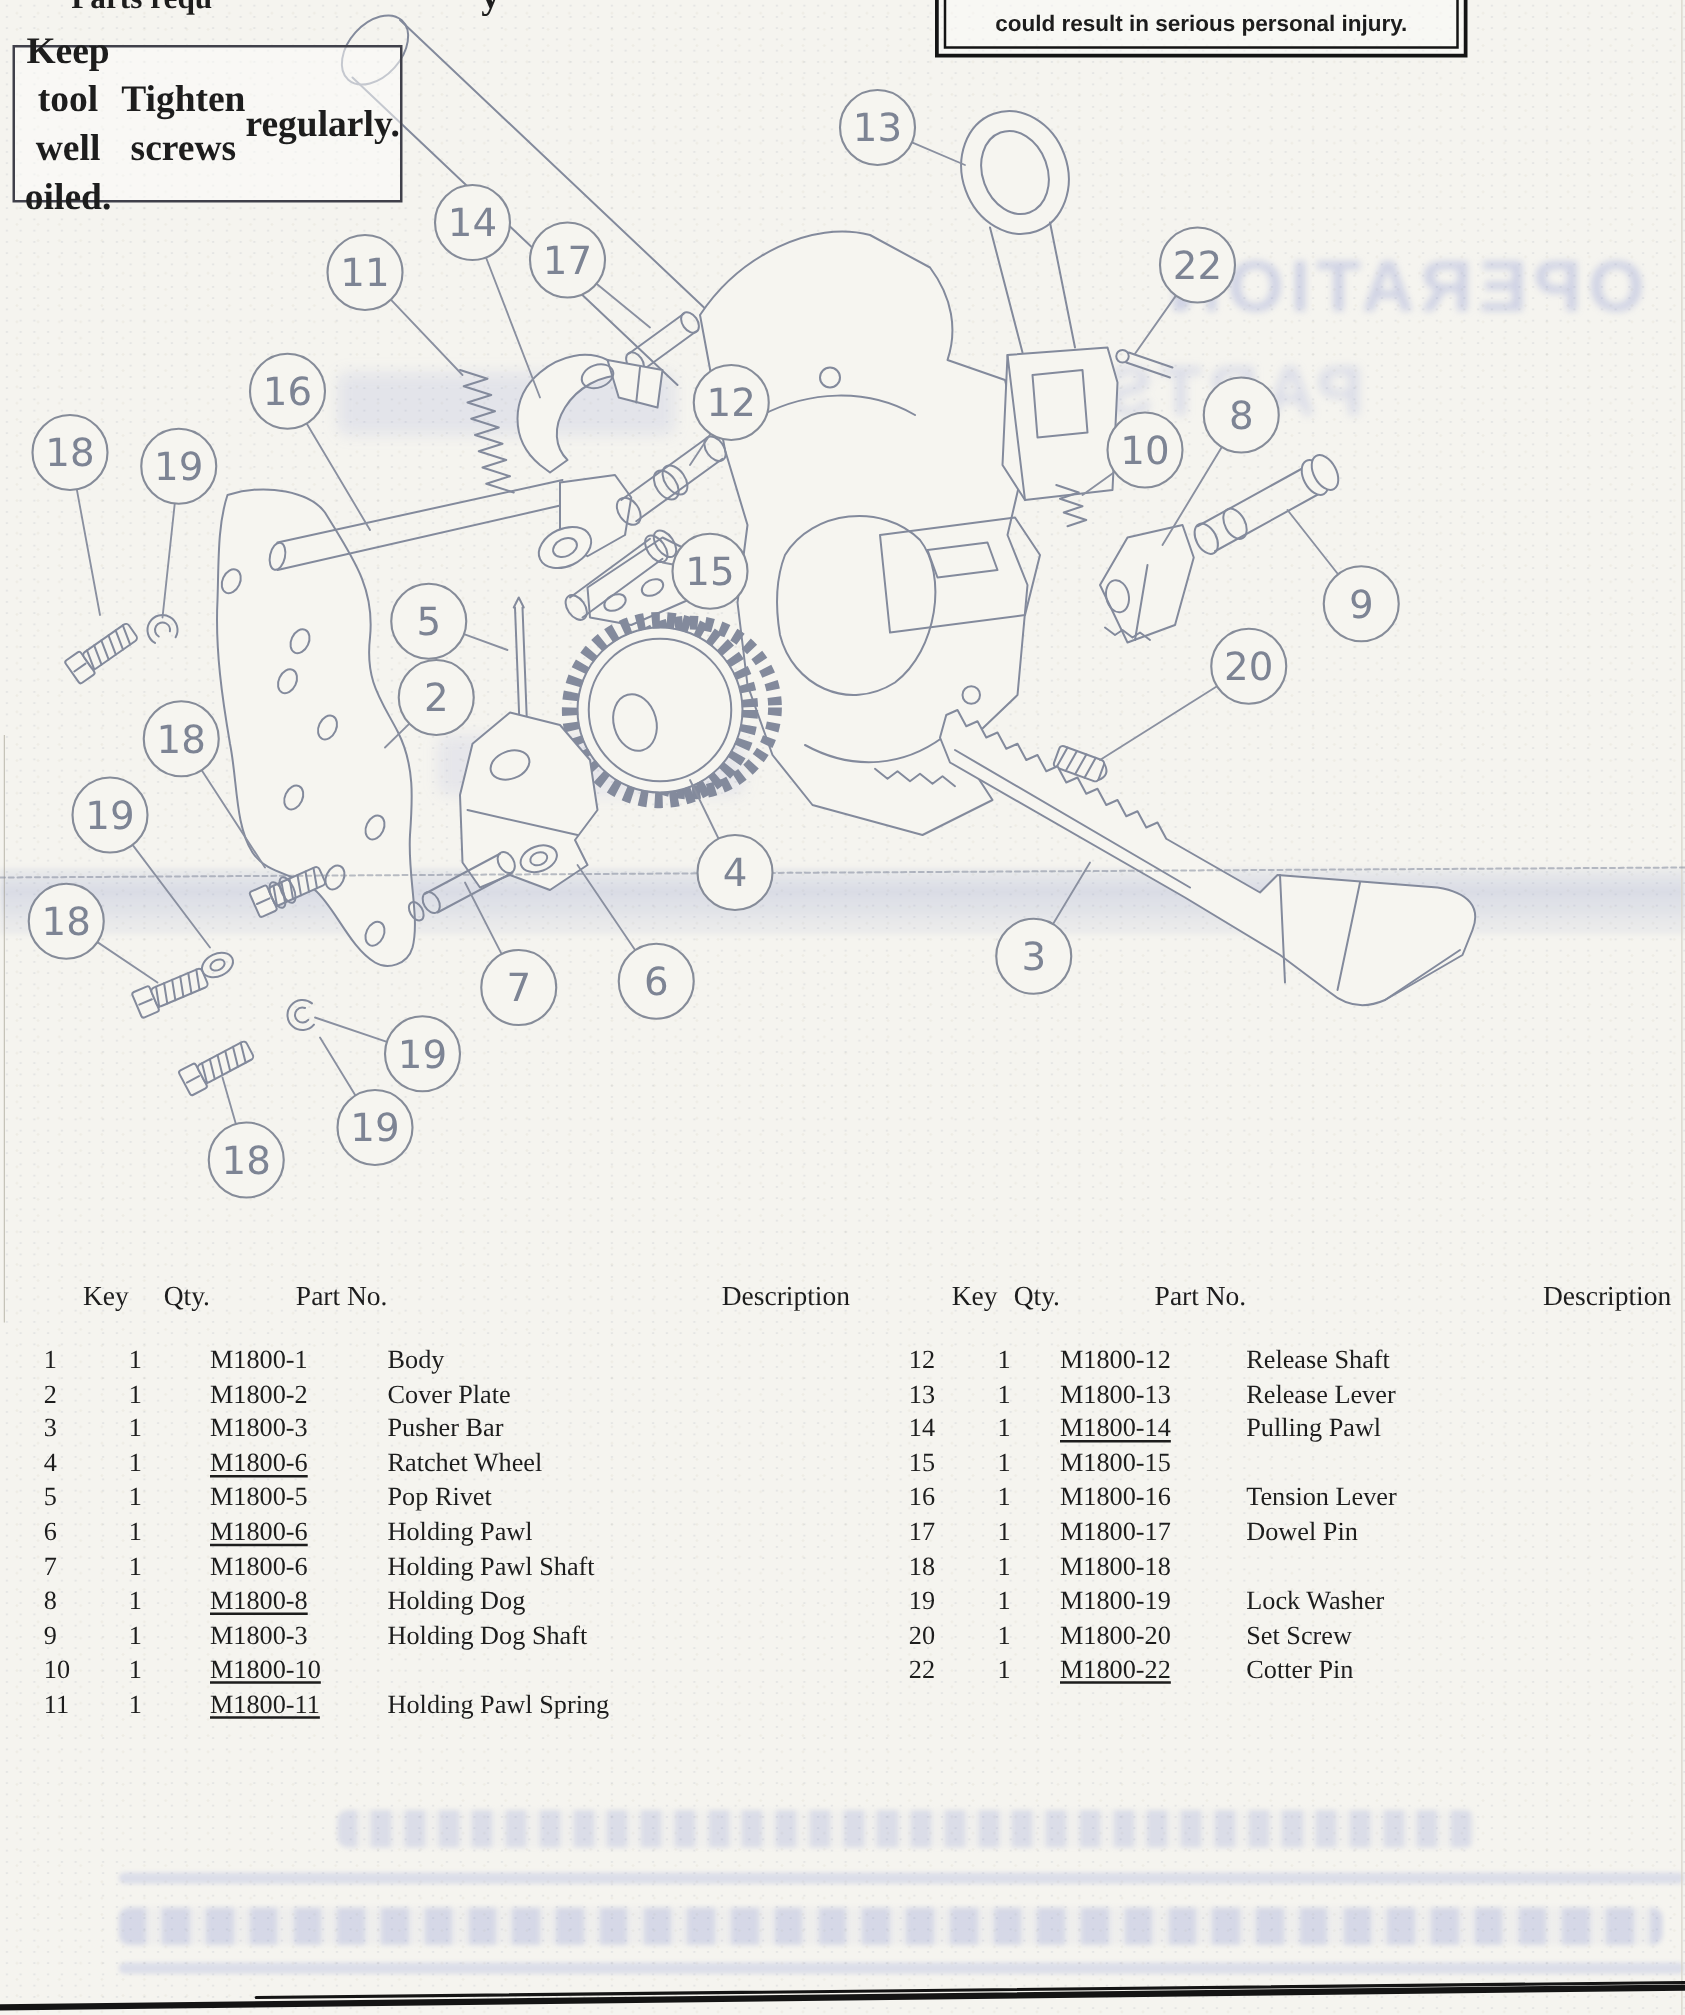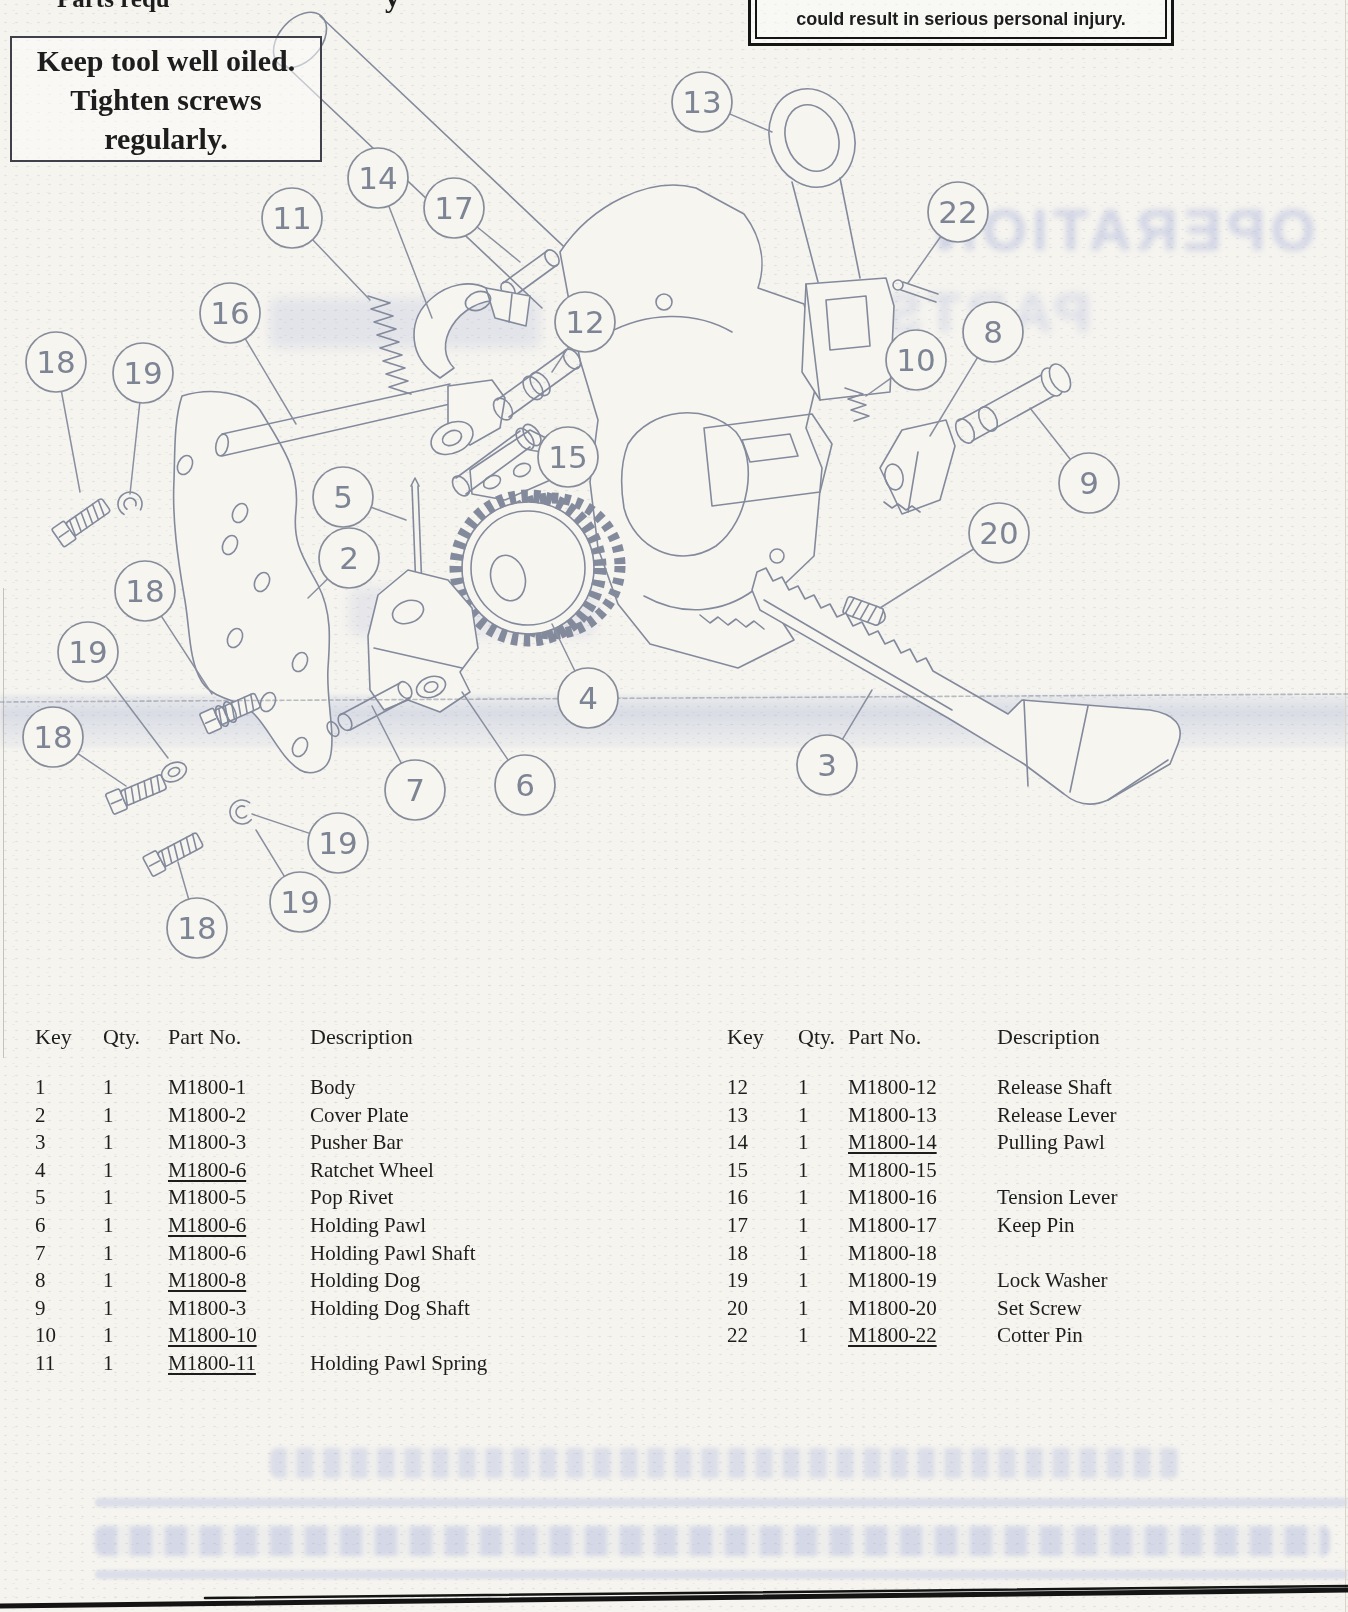--- a/index.html
+++ b/index.html
@@ -27,21 +27,21 @@
     background:linear-gradient(180deg, rgba(130,145,200,.08), rgba(130,145,200,.24) 35%, rgba(130,145,200,.06));
     filter:blur(1.5px);pointer-events:none;
   }
   .smear-a{background:repeating-linear-gradient(90deg, rgba(115,130,205,.20) 0 16px, rgba(115,130,205,.04) 16px 27px);filter:blur(2px);}
   .smear-b{background:rgba(120,135,210,.20);filter:blur(1.5px);}
   .smear-c{background:repeating-linear-gradient(90deg, rgba(115,130,205,.24) 0 22px, rgba(115,130,205,.05) 22px 35px);filter:blur(2px);}
   
   .oil-note{
     position:absolute;left:10px;top:36px;width:308px;height:122px;
     border:2px solid #40404a;background:rgba(252,252,249,.55);
-    display:flex;flex-direction:column;justify-content:center;align-items:center;
+    display:flex;flex-direction:row;justify-content:center;align-items:center;
     font-weight:bold;font-size:30px;line-height:39px;text-align:center;
   }
   .warnbox{
     position:absolute;left:748px;top:-52px;width:412px;height:84px;
     border:3px solid #141414;padding:4px;background:rgba(252,252,249,.5);
   }
   .warnbox-inner{
     width:100%;height:100%;border:2px solid #141414;box-sizing:border-box;
     display:flex;align-items:flex-end;justify-content:center;padding-bottom:7px;
     font-family:"Liberation Sans", sans-serif;font-weight:bold;font-size:18px;
@@ -55,21 +55,21 @@
   svg.art .teeth2{stroke-width:11;stroke-linecap:butt;}
   
   #balloons line{stroke:#8a90a0;stroke-width:1.5;}
   #balloons circle{fill:#f6f5f0;stroke:#868c99;stroke-width:1.7;}
   #balloons text{fill:#7d8494;font-family:"DejaVu Sans", sans-serif;font-size:31px;text-anchor:middle;stroke:none;}
   
   .ptable{position:absolute;font-size:21px;}
   .phead,.prow{display:grid;}
   .pt-left .phead,.pt-left .prow{grid-template-columns:68px 65px 142px 1fr;}
   .pt-right .phead,.pt-right .prow{grid-template-columns:71px 50px 149px 1fr;}
-  .phead{font-size:22px;margin-bottom:24px;}
+  .phead{font-size:22px;margin-bottom:24px;text-align:right;}
   .prow{line-height:27.6px;}
   .prow .u{text-decoration:underline;text-underline-offset:3px;text-decoration-thickness:1.5px;}
   .edge-r{position:absolute;top:0;right:2px;width:1px;height:1612px;background:#d8d4c9;}
   .crease{position:absolute;left:3px;top:588px;width:1px;height:470px;background:rgba(150,145,130,.5);}
 </style>
 </head>
 <body>
 
 <div class="page">
 
@@ -535,21 +535,21 @@
         <div class="prow">
           <span>16</span>
           <span>1</span>
           <span>M1800-16</span>
           <span>Tension Lever</span>
         </div>
         <div class="prow">
           <span>17</span>
           <span>1</span>
           <span>M1800-17</span>
-          <span>Keep Pin</span>
+          <span>Dowel Pin</span>
         </div>
         <div class="prow">
           <span>18</span>
           <span>1</span>
           <span>M1800-18</span>
         </div>
         <div class="prow">
           <span>19</span>
           <span>1</span>
           <span>M1800-19</span>

